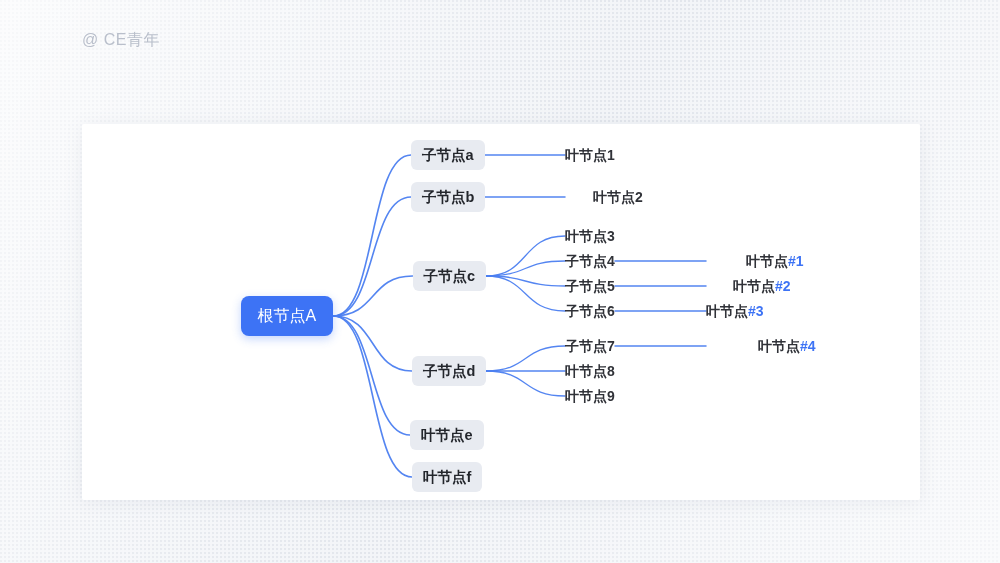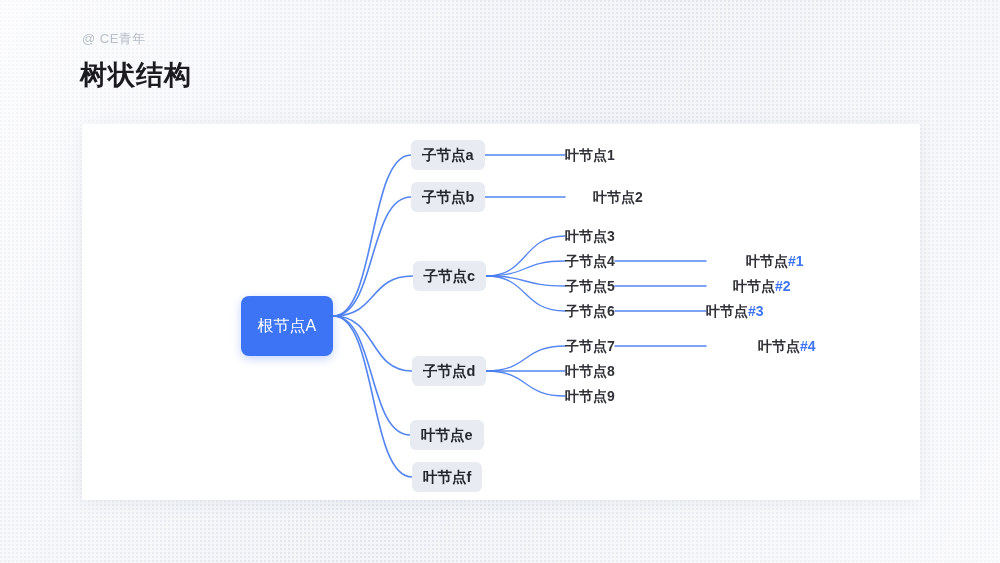--- a/index.html
+++ b/index.html
@@ -27,21 +27,21 @@
     position: absolute;
     inset: 0;
     background: linear-gradient(118deg, rgba(255,255,255,0.75) 0%, rgba(255,255,255,0.15) 38%, rgba(255,255,255,0.0) 52%, rgba(255,255,255,0.25) 70%, rgba(255,255,255,0.6) 100%);
     pointer-events: none;
   }
 
   .watermark {
     position: absolute;
     left: 82px;
     top: 30px;
-    font-size: 13px;
+    font-size: 16px;
     color: #b9bfcb;
     letter-spacing: 0.5px;
     z-index: 5;
   }
   .page-title {
     position: absolute;
     left: 80px;
     top: 57px;
     font-size: 27px;
     font-weight: 700;
@@ -85,40 +85,39 @@
     background: #e8ebf1;
     border-radius: 6px;
     padding: 8px 11px;
     font-size: 14.5px;
     color: #23262c;
   }
   .node.root {
     background: #3d73f5;
     color: #ffffff;
     border-radius: 8px;
-    padding: 22px 17px;
+    padding: 12px 17px;
     font-size: 16px;
     font-weight: 500;
     box-shadow: 0 3px 10px rgba(61,115,245,0.30);
   }
   .node.plain {
     font-size: 14px;
     color: #303238;
   }
   .node .hash {
     color: #3d73f5;
   }
 </style>
 </head>
 <body>
 
 <div id="slide">
 
   <div class="watermark">@ CE青年</div>
-  <div class="page-title">树状结构</div>
 
   <div class="card"></div>
 
   <svg id="edges" viewBox="0 0 1000 563">
       <path d="M 333.5 316 C 376.125 316, 368.375 155, 411 155" fill="none" stroke="#4b7ef0" stroke-width="1.6" stroke-linecap="round" opacity="0.95"></path>
       <path d="M 333.5 316 C 376.125 316, 368.375 197, 411 197" fill="none" stroke="#4b7ef0" stroke-width="1.6" stroke-linecap="round" opacity="0.95"></path>
       <path d="M 333.5 316 C 376.95 316, 369.05 276, 412.5 276" fill="none" stroke="#4b7ef0" stroke-width="1.6" stroke-linecap="round" opacity="0.95"></path>
       <path d="M 333.5 316 C 376.675 316, 368.825 371, 412 371" fill="none" stroke="#4b7ef0" stroke-width="1.6" stroke-linecap="round" opacity="0.95"></path>
       <path d="M 333.5 316 C 375.575 316, 367.925 435, 410 435" fill="none" stroke="#4b7ef0" stroke-width="1.6" stroke-linecap="round" opacity="0.95"></path>
       <path d="M 333.5 316 C 376.675 316, 368.825 477, 412 477" fill="none" stroke="#4b7ef0" stroke-width="1.6" stroke-linecap="round" opacity="0.95"></path>

